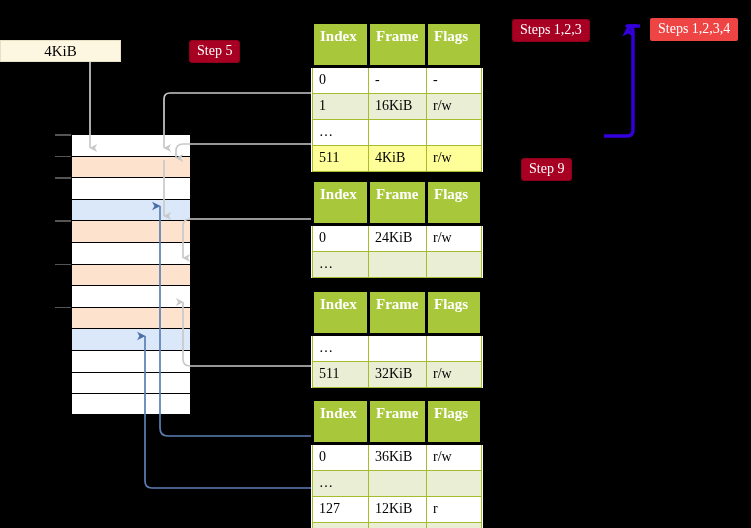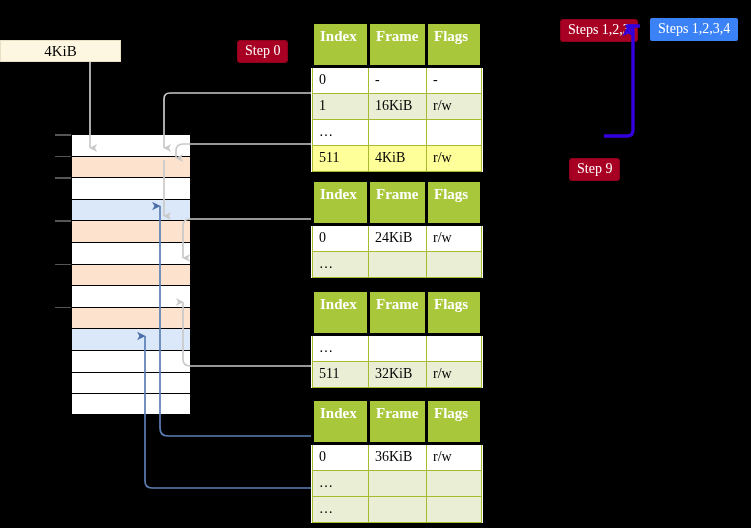--- a/index.html
+++ b/index.html
@@ -26,21 +26,20 @@
     line-height: 18px;
     padding: 2px 8px 3px 8px;
     white-space: nowrap;
     text-align: center;
     border-radius: 3px;
   }
   .badge-red {
     background: #a80022;
     border-radius: 4px;
     box-shadow: 0 0 0 1px #8c001c inset;
-    margin-left: 48px;
   }
   .badge-purple {
     background: #5500ee;
     border-radius: 2px;
   }
 
   
   .kib-box {
     position: absolute;
     background: #fdf6e1;
@@ -138,23 +137,23 @@
       <div class="mem-row mem-white" style="top: 151.2px; height: 21.6px; width: 120px;"></div>
       <div class="mem-row mem-peach" style="top: 172.8px; height: 21.6px; width: 120px;"></div>
       <div class="mem-tick" style="top: 172.8px;"></div>
       <div class="mem-row mem-blue" style="top: 194.4px; height: 21.6px; width: 120px;"></div>
       <div class="mem-row mem-white" style="top: 216px; height: 21.6px; width: 120px;"></div>
       <div class="mem-row mem-white" style="top: 237.6px; height: 21.6px; width: 120px;"></div>
       <div class="mem-row mem-white last" style="top: 259.2px; height: 21.6px; width: 120px;"></div>
     </div>
 
   <div id="badges">
-      <div class="badge badge-red" style="left: 189px; top: 40px; background: rgb(168, 0, 34);">Step 0</div>
+      <div class="badge badge-red" style="left: 189px; top: 40px; background: rgb(168, 0, 34);">Step 5</div>
       <div class="badge badge-red" style="left: 512px; top: 19px; background: rgb(168, 0, 34);">Steps 1,2,3</div>
-      <div class="badge badge-purple" style="left: 650px; top: 18px; background: #3b82f6;">Steps 1,2,3,4</div>
+      <div class="badge badge-purple" style="left: 650px; top: 18px; background: #ef4444;">Steps 1,2,3,4</div>
       <div class="badge badge-red" style="left: 521px; top: 158px; background: rgb(168, 0, 34);">Step 9</div>
     </div>
 
   <div id="tables">
       <table class="ptable" style="left: 311px; top: 21px;">
         <thead>
           <tr>
             <th class="col-idx">Index</th>
             <th class="col-frame">Frame</th>
             <th class="col-flags">Flags</th>
@@ -236,20 +235,25 @@
         <tbody>
           <tr class="odd">
             <td class="col-idx">0</td>
             <td class="col-frame">36KiB</td>
             <td class="col-flags">r/w</td>
           </tr>
           <tr class="even">
             <td class="col-idx">…</td>
             <td class="col-frame"></td>
             <td class="col-flags"></td>
+          </tr>
+          <tr class="odd">
+            <td class="col-idx">127</td>
+            <td class="col-frame">12KiB</td>
+            <td class="col-flags">r</td>
           </tr>
           <tr class="even">
             <td class="col-idx">…</td>
             <td class="col-frame"></td>
             <td class="col-flags"></td>
           </tr>
         </tbody>
       </table>
     </div>
 

